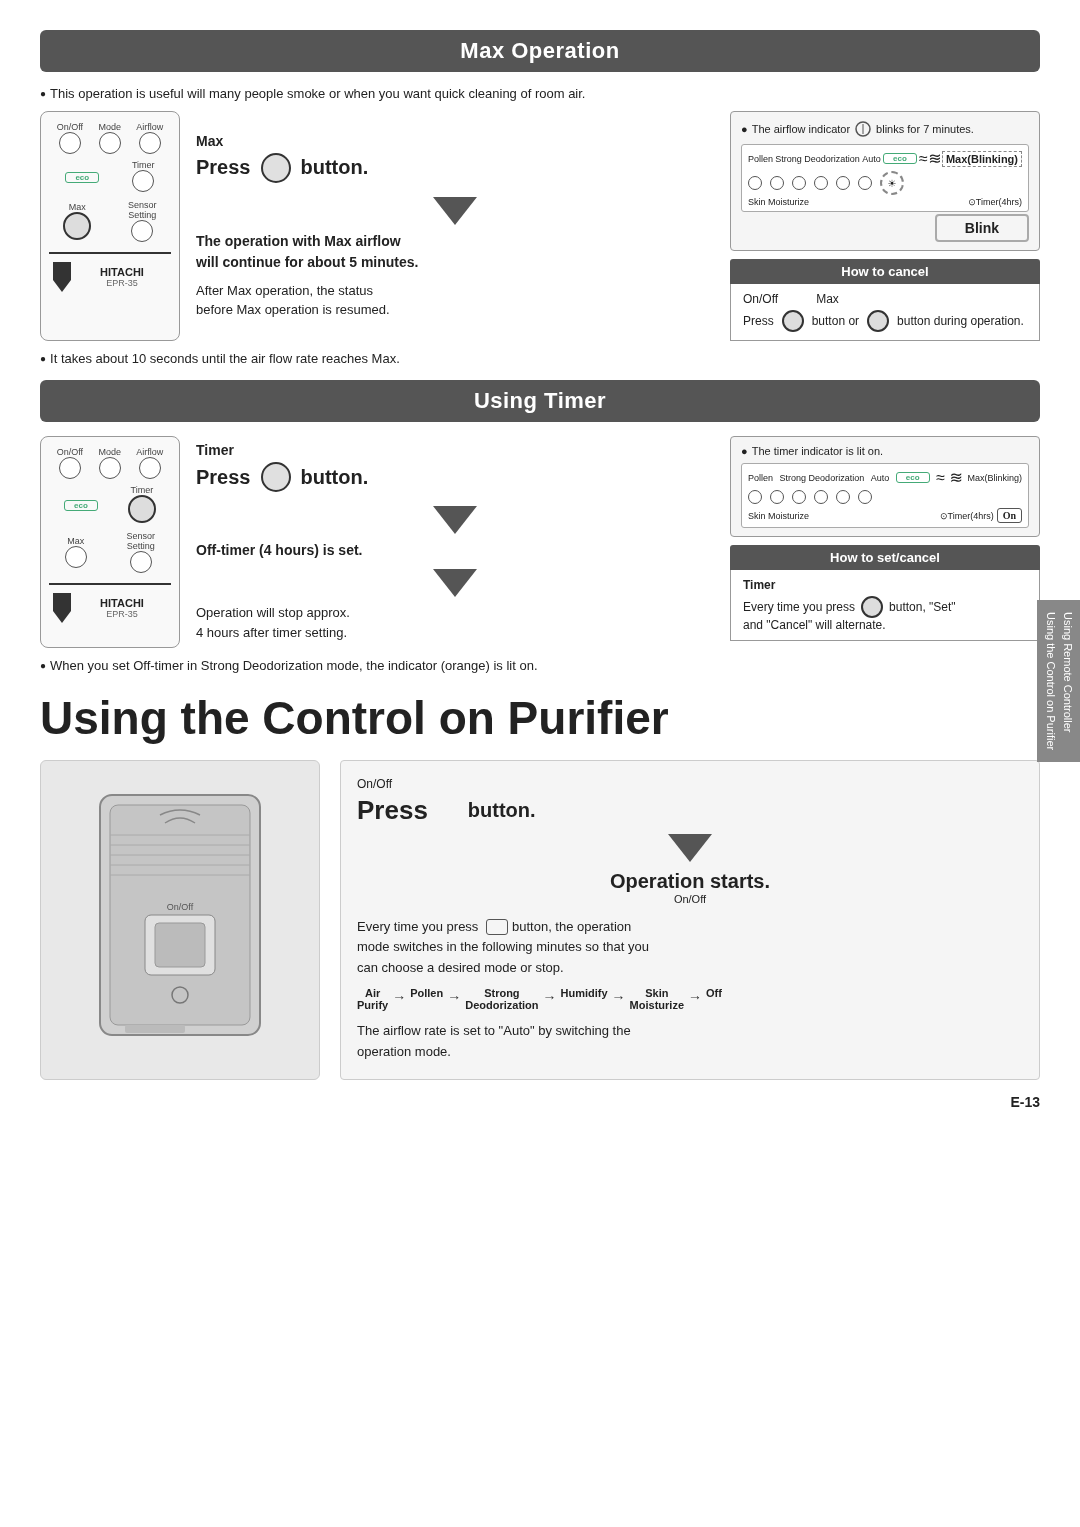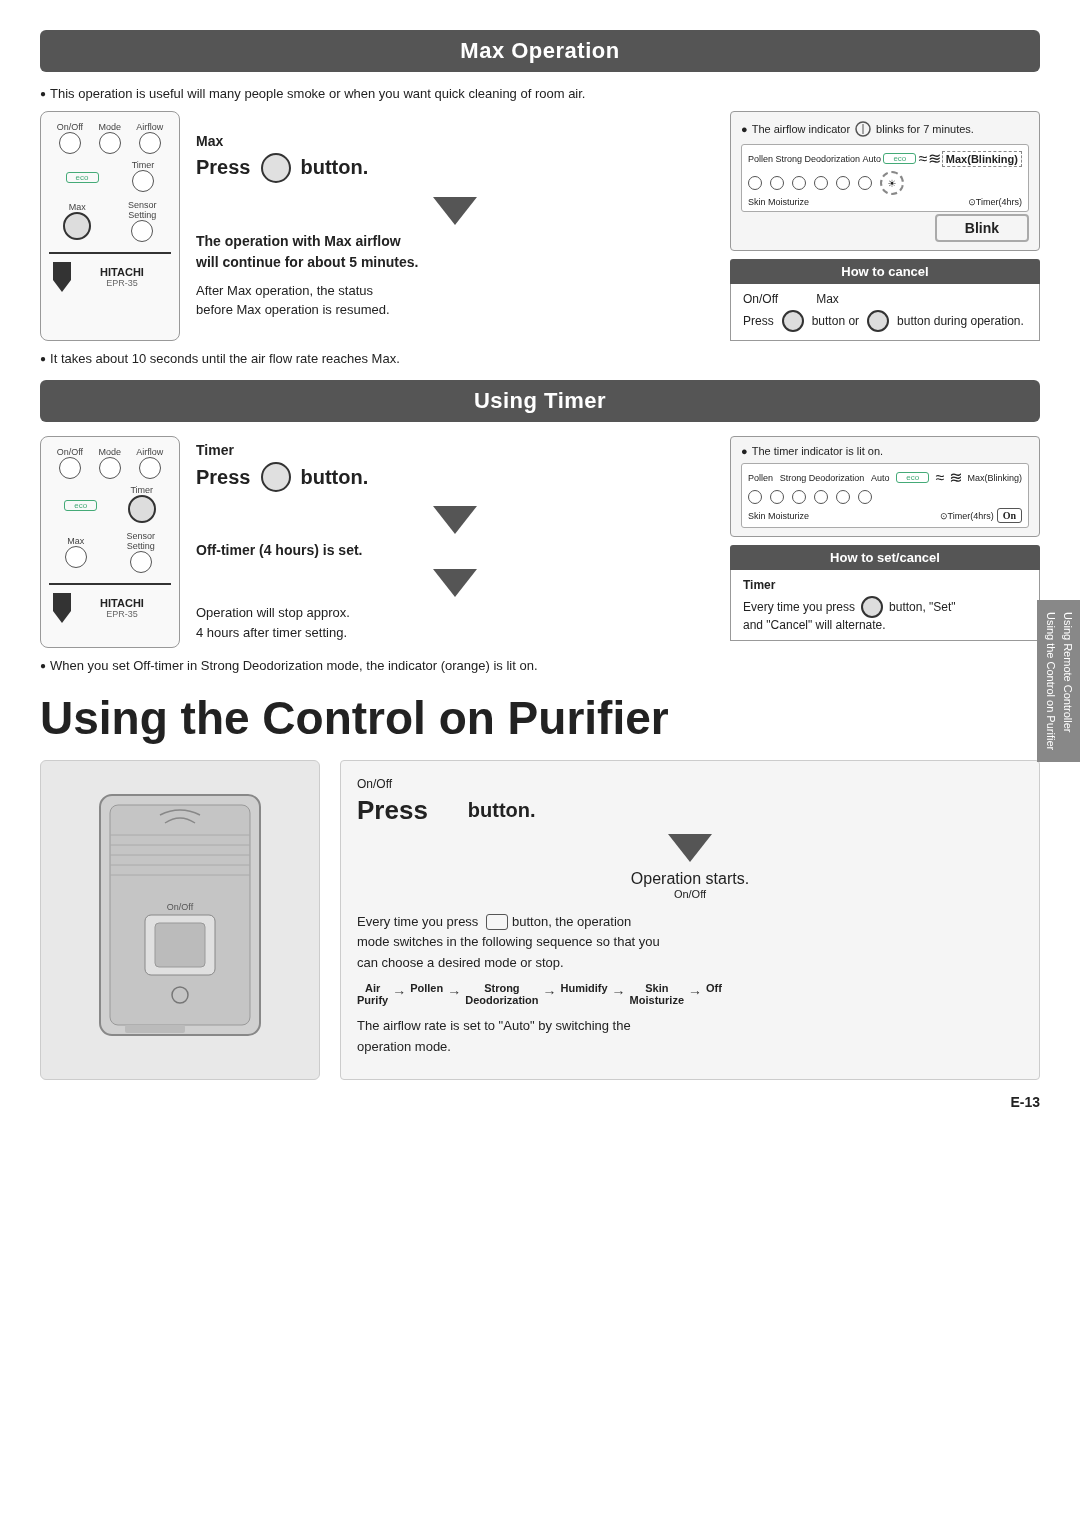--- a/index.html
+++ b/index.html
@@ -94,21 +94,21 @@
       align-items: center;
       justify-content: center;
       background: #fff;
     }
     .eco-badge {
       border: 1.5px solid #4a7;
       border-radius: 3px;
       font-size: 8px;
       color: #4a7;
       padding: 0 9px;
-      font-weight: normal;
+      font-weight: bold;
     }
     .hitachi-label {
       font-weight: bold;
       font-size: 11px;
       margin-top: 6px;
     }
     .epr-label {
       font-size: 9px;
       color: #666;
     }
@@ -628,31 +628,31 @@
       </div>
 
       <div class="bottom-instructions">
         <div style="font-size:12px; margin-bottom:4px;">On/Off</div>
         <div class="press-row" style="font-size:26px;">
           <span class="press-label" style="font-size:26px;">Press</span>
           <span style="margin-left:30px;" class="press-label">button.</span>
         </div>
         <div class="arrow-down" style="margin:8px auto;"></div>
         <div style="text-align:center;">
-          <div style="font-weight:normal; font-size:16px;">Operation starts.</div>
+          <div style="font-weight:bold; font-size:20px;">Operation starts.</div>
           <div style="font-size:11px;">On/Off</div>
         </div>
 
         <div style="margin-top:12px; font-size:13px; line-height:1.6;">
           <div>
             <span>Every time you press</span>
             <span style="border:1px solid #555; border-radius:3px; padding:1px 10px; margin:0 4px; font-size:11px;"></span>
             <span>button, the operation</span>
           </div>
-          <div>mode switches in the following sequence so that you</div>
+          <div>mode switches in the following minutes so that you</div>
           <div>can choose a desired mode or stop.</div>
         </div>
 
         <div class="mode-flow">
           <div style="text-align:center;">
             <div class="mode-label-bold">Air</div>
             <div class="mode-label-bold">Purify</div>
           </div>
           <span class="mode-arrow">→</span>
           <div class="mode-label-bold">Pollen</div>

